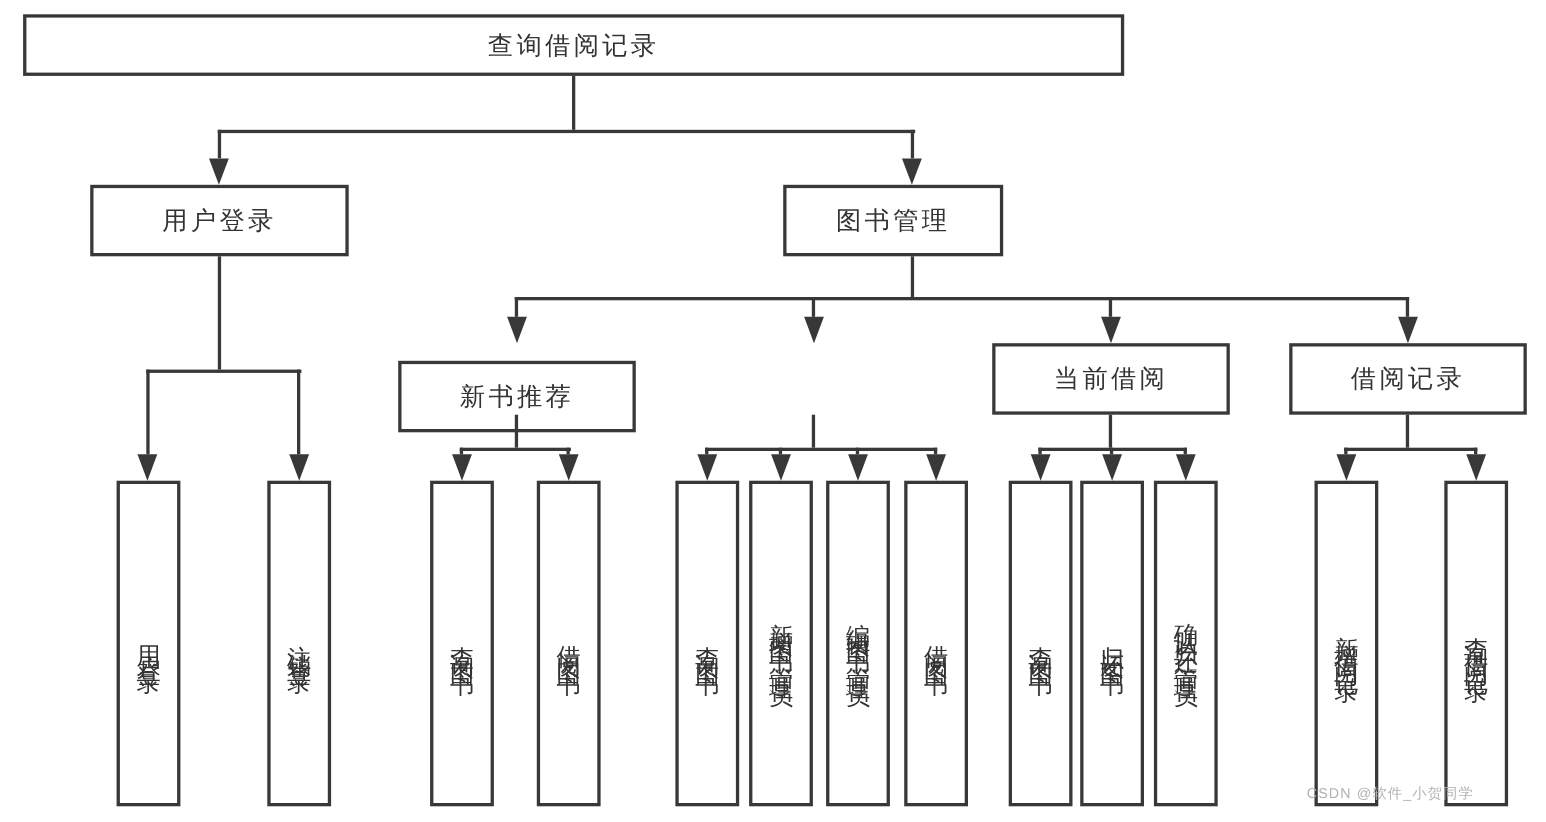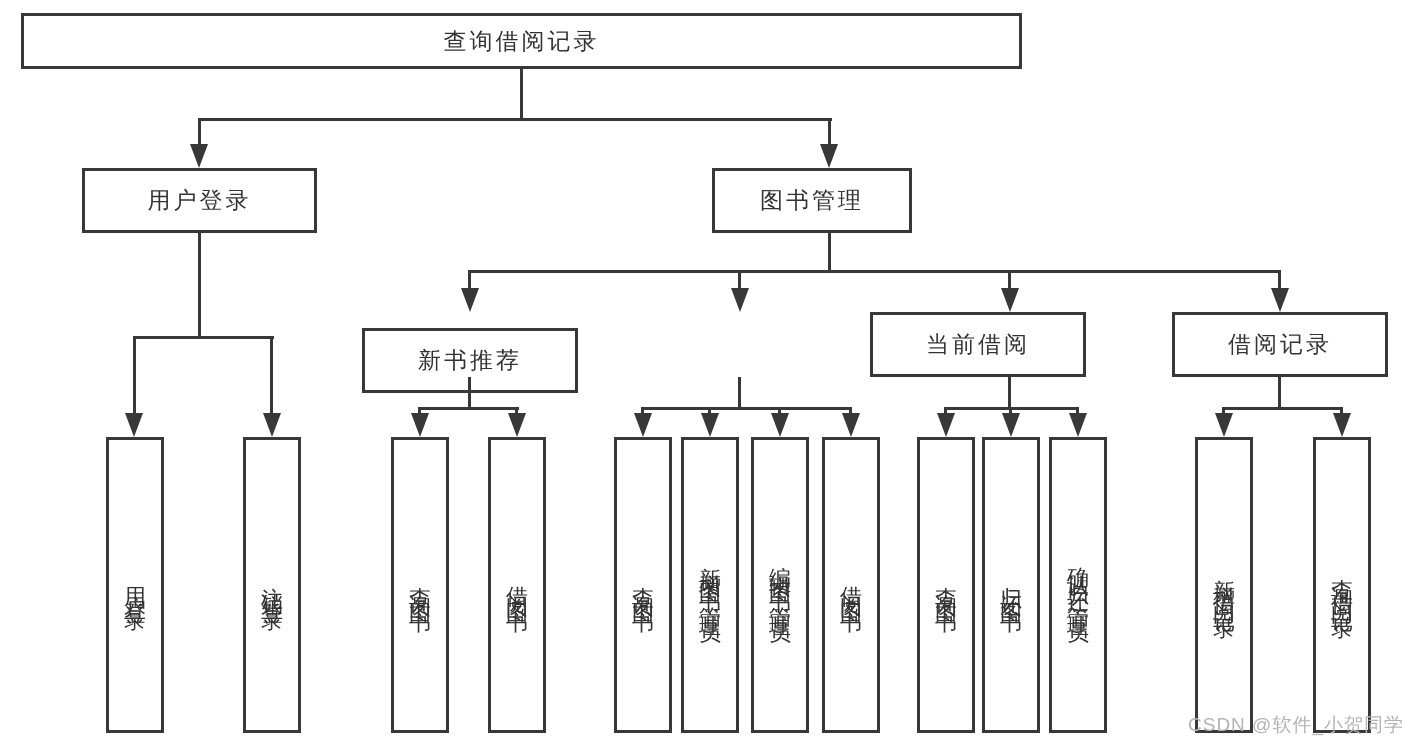--- a/index.html
+++ b/index.html
@@ -47,42 +47,42 @@
   .hl{position:absolute;height:3px;background:var(--line);}
   .ah{
     position:absolute;width:0;height:0;
     border-left:9px solid transparent;
     border-right:9px solid transparent;
     border-top:24px solid var(--line);
   }
   .watermark{
     position:absolute;
     left:1188px;top:712px;
-    font-size:19px;
+    font-size:13px;
     color:var(--wm);
     letter-spacing:1px;
     z-index:10;
     white-space:nowrap;
   }
 </style>
 </head>
 <body>
 
 <div id="canvas">
 
   <div class="node" style="left:21px;top:13px;width:1001px;height:56px;">查询借阅记录</div>
 
   <div class="node" style="left:82px;top:168px;width:235px;height:65px;">用户登录</div>
 
   <div class="node" style="left:712px;top:168px;width:200px;height:65px;">图书管理</div>
 
   <div class="node" style="left:362px;top:328px;width:216px;height:65px;">新书推荐</div>
 
 
-  <div class="node" style="left:870px;top:312px;width:216px;height:65px;">当前借阅</div>
+  <div class="node" style="left:902px;top:312px;width:216px;height:65px;">当前借阅</div>
 
   <div class="node" style="left:1172px;top:312px;width:216px;height:65px;">借阅记录</div>
 
   <div class="leaf" style="left:106px;">
     <span>用户登录</span>
   </div>
   <div class="leaf" style="left:243px;">
     <span>注销登录</span>
   </div>
 

